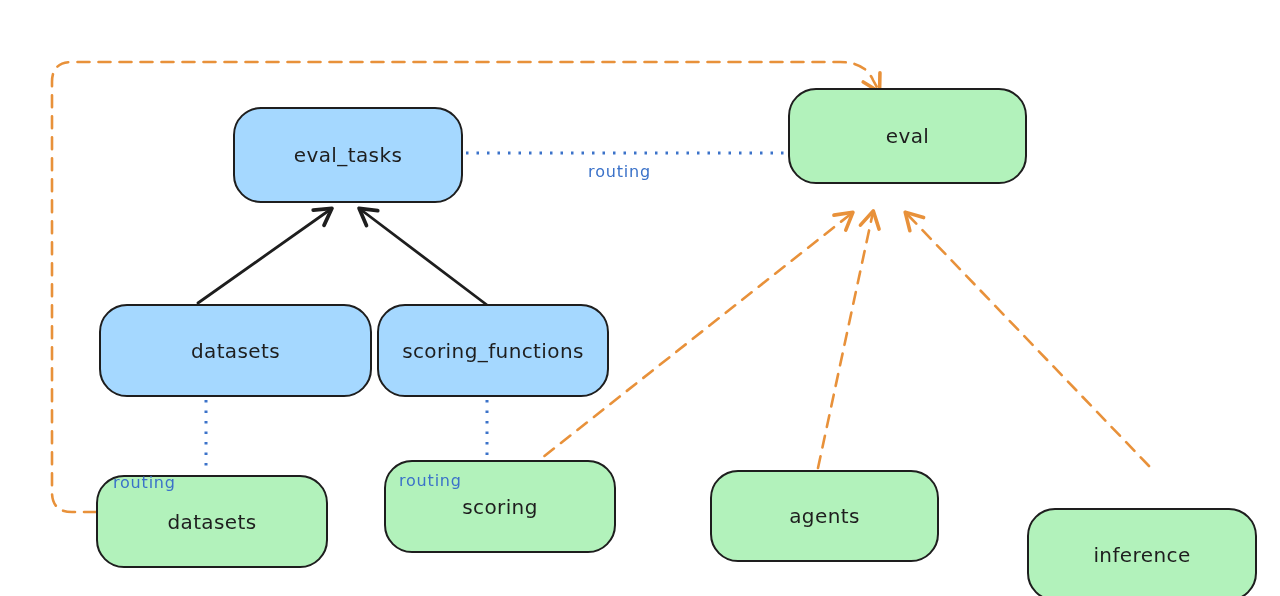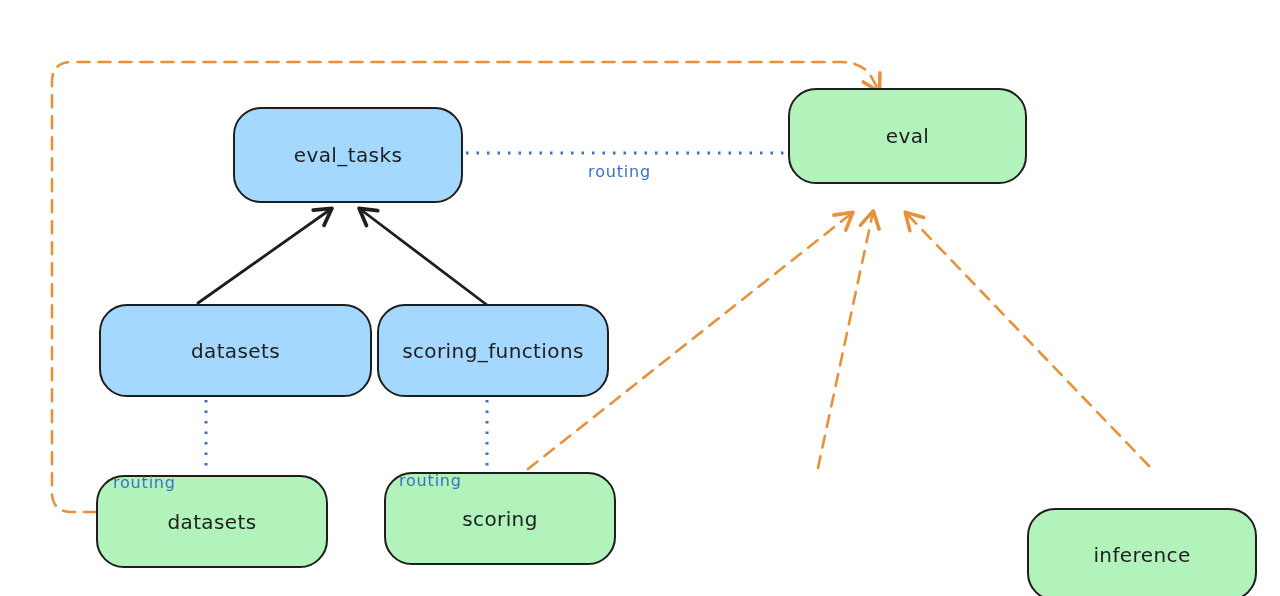--- a/index.html
+++ b/index.html
@@ -45,21 +45,21 @@
   .stroke-black{stroke:var(--stroke_dark);fill:none;}
   .stroke-orange{stroke:var(--edge_orange);fill:none;}
   .stroke-blue{stroke:var(--edge_blue);fill:none;}
 
   
   #n-eval_tasks{left:233px;top:107px;width:230px;height:96px;}
   #n-eval{left:788px;top:88px;width:239px;height:96px;}
   #n-datasets{left:99px;top:304px;width:273px;height:93px;}
   #n-scoring_functions{left:377px;top:304px;width:232px;height:93px;}
   #n-datasetio{left:96px;top:475px;width:232px;height:93px;}
-  #n-scoring{left:384px;top:472px;width:232px;height:93px;}
+  #n-scoring{left:384px;top:460px;width:232px;height:93px;}
   #n-agents{left:710px;top:470px;width:229px;height:92px;}
   #n-inference{left:1027px;top:467px;width:230px;height:93px;margin-top:41px;}
 
   #lbl-routing-top{left:572px;top:116px;width:95px;text-align:center;}
   #lbl-routing-datasets{left:113px;top:427px;}
   #lbl-routing-scoring{left:399px;top:425px;}
 </style>
 </head>
 <body>
 
@@ -99,20 +99,23 @@
   </div>
   <div id="n-scoring_functions" class="node blue">
     <span>scoring_functions</span>
   </div>
   <div id="n-datasetio" class="node green">
     <span>datasets</span>
   </div>
   <div id="n-scoring" class="node green">
     <span>scoring</span>
   </div>
+  <div id="n-agents" class="node green">
+    <span>agents</span>
+  </div>
   <div id="n-inference" class="node green">
     <span>inference</span>
   </div>
 
   <div id="lbl-routing-top" class="edge-label">routing</div>
   <div id="lbl-routing-datasets" class="edge-label">routing</div>
   <div id="lbl-routing-scoring" class="edge-label">routing</div>
 </div>
 
 </body></html>

